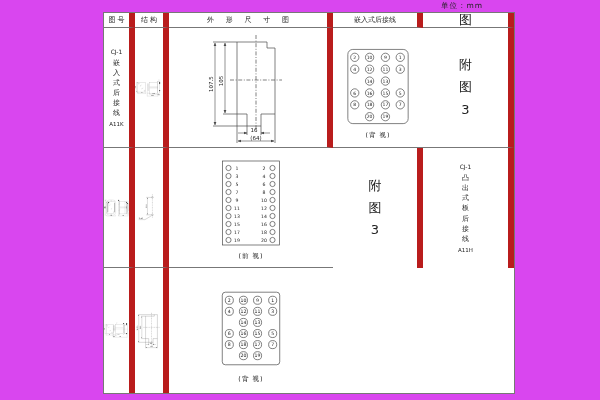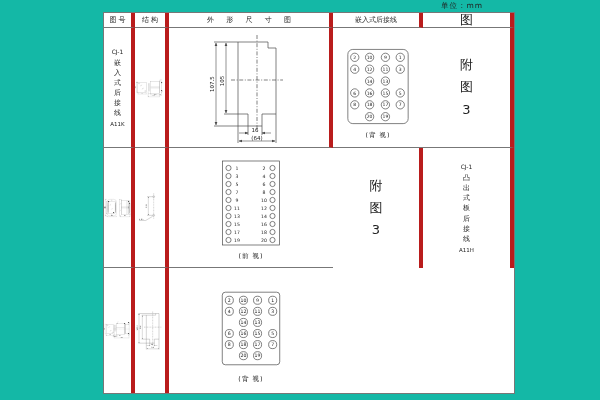--- a/index.html
+++ b/index.html
@@ -1,27 +1,27 @@
 <!DOCTYPE html>
 <html><head>
 <meta charset="utf-8">
 <style>
   html,body{margin:0;padding:0;background:#fff;}
-  .page{position:relative;width:600px;height:400px;background:#14b8a6;
+  .page{position:relative;width:600px;height:400px;background:#d946ef;
         font-family:"DejaVu Sans",sans-serif;color:#222;overflow:hidden;}
   .unit{position:absolute;left:441px;top:1px;font-size:7.5px;letter-spacing:1px;}
   .tbl{position:absolute;left:103px;top:12px;display:grid;
        grid-template-columns:31px 34px 164px 90px 91px;
        grid-template-rows:15px 120px 120px 125px;
        border:1px solid #777;background:#fff;}
-  .c{border-right:4px solid #b91c1c;border-bottom:1px solid #777;box-sizing:border-box;
+  .c{border-right:6px solid #b91c1c;border-bottom:1px solid #777;box-sizing:border-box;
      overflow:hidden;display:flex;align-items:center;justify-content:center;}
   .lc{border-right:none;} .lr{border-bottom:none;}
   .hd{font-size:7px;white-space:nowrap;}
-  .sp{letter-spacing:5px;text-indent:5px;}
+  .sp{letter-spacing:5px;text-indent:5px;font-family:Liberation Serif, serif;}
   .vtext{width:1em;word-break:break-all;line-height:1.45;text-align:center;font-size:7px;}
   .fig{font-size:13px;line-height:1.7;}
   .structcell{flex-direction:column;gap:3px;}
   .model{font-size:6px;white-space:nowrap;}
   .code{font-size:5.5px;white-space:nowrap;}
   .c svg{width:100%;height:100%;display:block;}
   .ln{stroke:#4a4a4a;fill:none;stroke-width:0.7;}
   .dash{stroke-dasharray:4,1.6,1,1.6;}
   .sq{stroke:#4a4a4a;stroke-width:4;stroke-dasharray:3.5,3.2;fill:none;}
   .d{stroke:#4a4a4a;stroke-width:0.6;}

